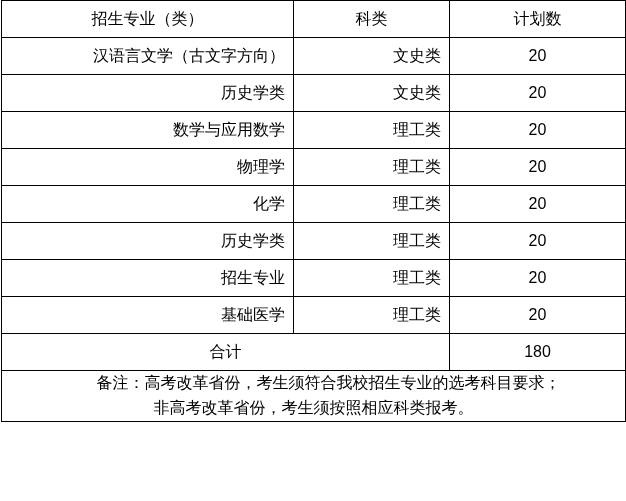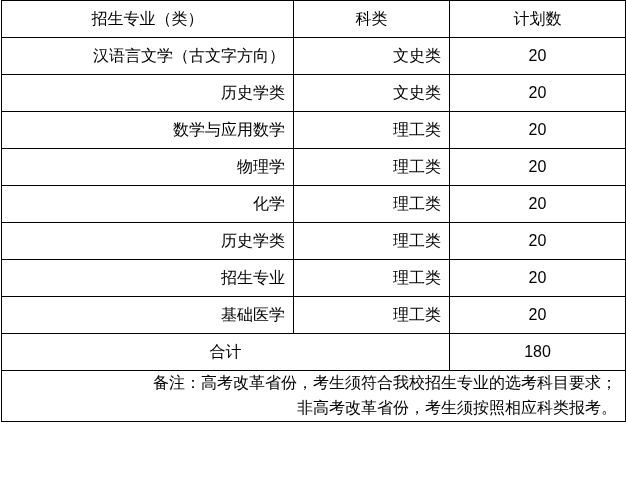--- a/index.html
+++ b/index.html
@@ -51,21 +51,21 @@
   }
   .total-label {
     text-align: center;
     font-size: 16px;
   }
   .note-cell {
     height: auto;
     padding: 6px 10px 8px 10px;
     font-size: 15px;
     line-height: 1.55;
-    text-align: right;
+    text-align: center;
   }
   .note-line-1 {
     display: block;
     text-indent: 30px;
   }
   .note-line-2 {
     display: block;
   }
 </style>
 </head>

